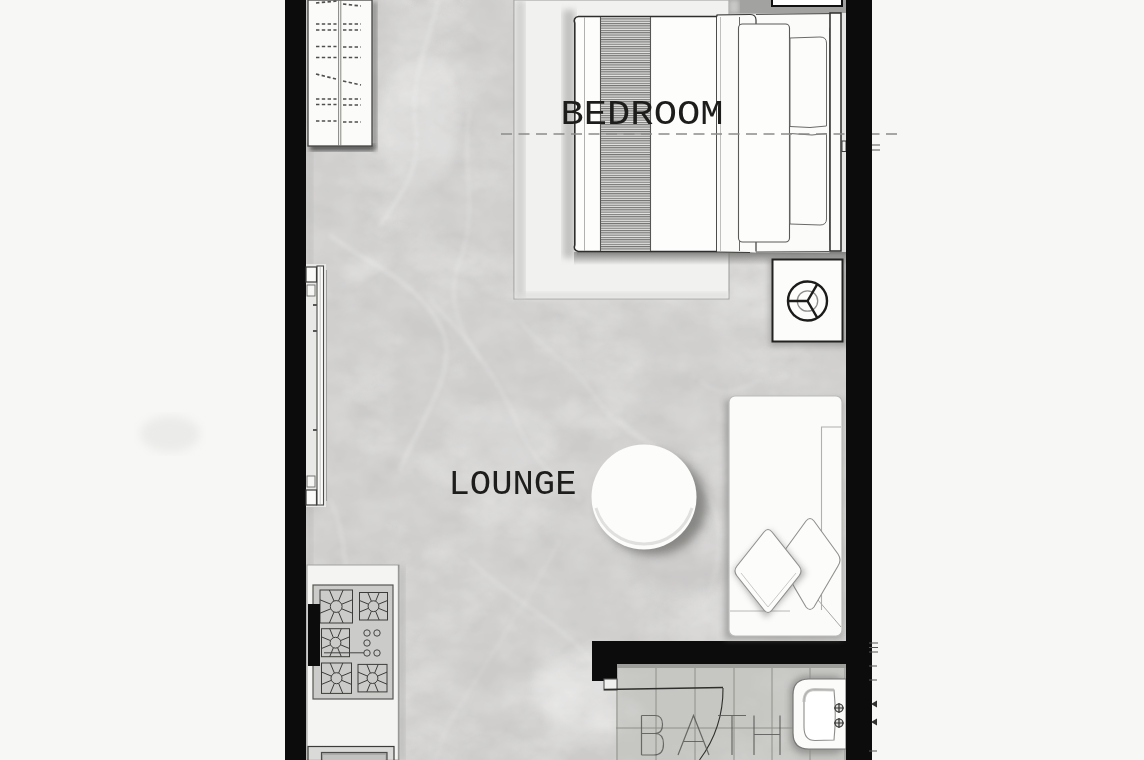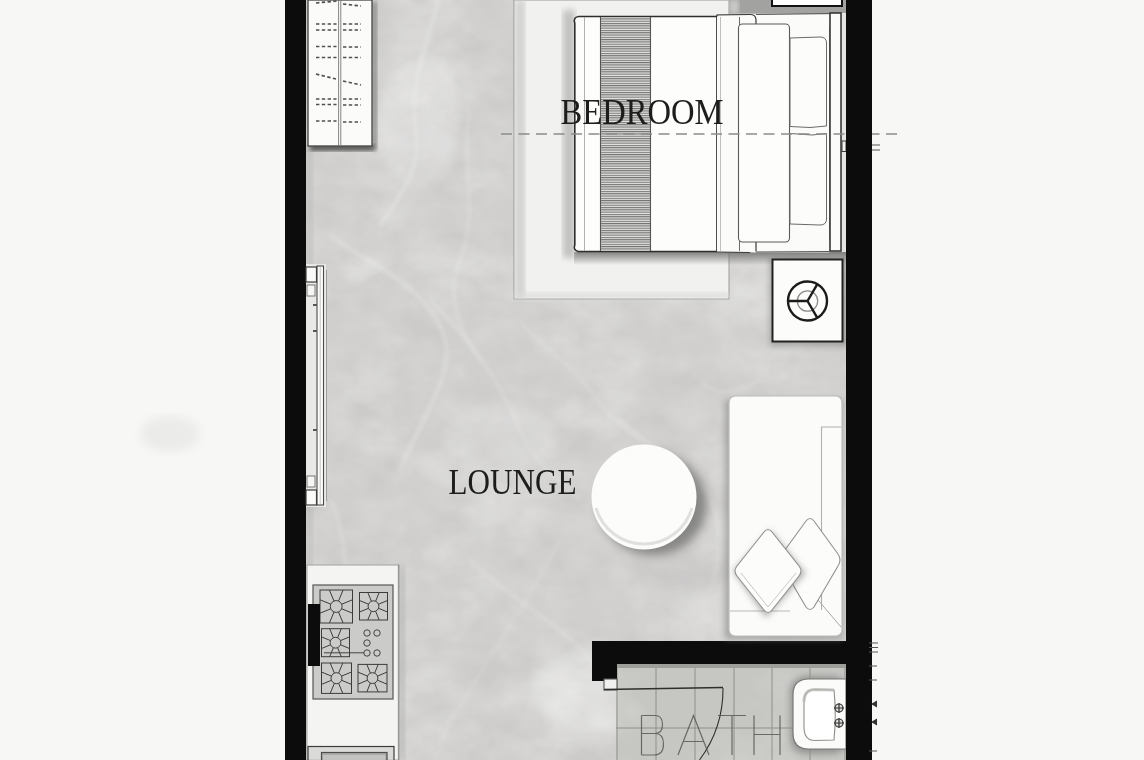--- a/index.html
+++ b/index.html
@@ -1,16 +1,16 @@
 <!DOCTYPE html>
 <html><head>
 <meta charset="utf-8">
 <style>
 html,body{margin:0;padding:0;background:#f7f7f6;}
-#stage{position:relative;width:1144px;height:760px;overflow:hidden;font-family:Liberation Serif, serif;}
+#stage{position:relative;width:1144px;height:760px;overflow:hidden;font-family:Liberation Mono, monospace;}
 </style>
 </head>
 <body>
 <div id="stage">
 <svg width="1144" height="760" viewBox="0 0 1144 760" xmlns="http://www.w3.org/2000/svg">
 <defs>
 <filter id="marbletex" x="0" y="0" width="100%" height="100%">
   <feTurbulence type="turbulence" baseFrequency="0.006 0.009" numOctaves="5" seed="8" result="n"></feTurbulence>
   <feColorMatrix in="n" type="matrix" values="0 0 0 0 0.9, 0 0 0 0 0.9, 0 0 0 0 0.89, 0.75 0.75 0.75 0 -0.68" result="v"></feColorMatrix>
   <feComposite in="v" in2="SourceGraphic" operator="over"></feComposite>

